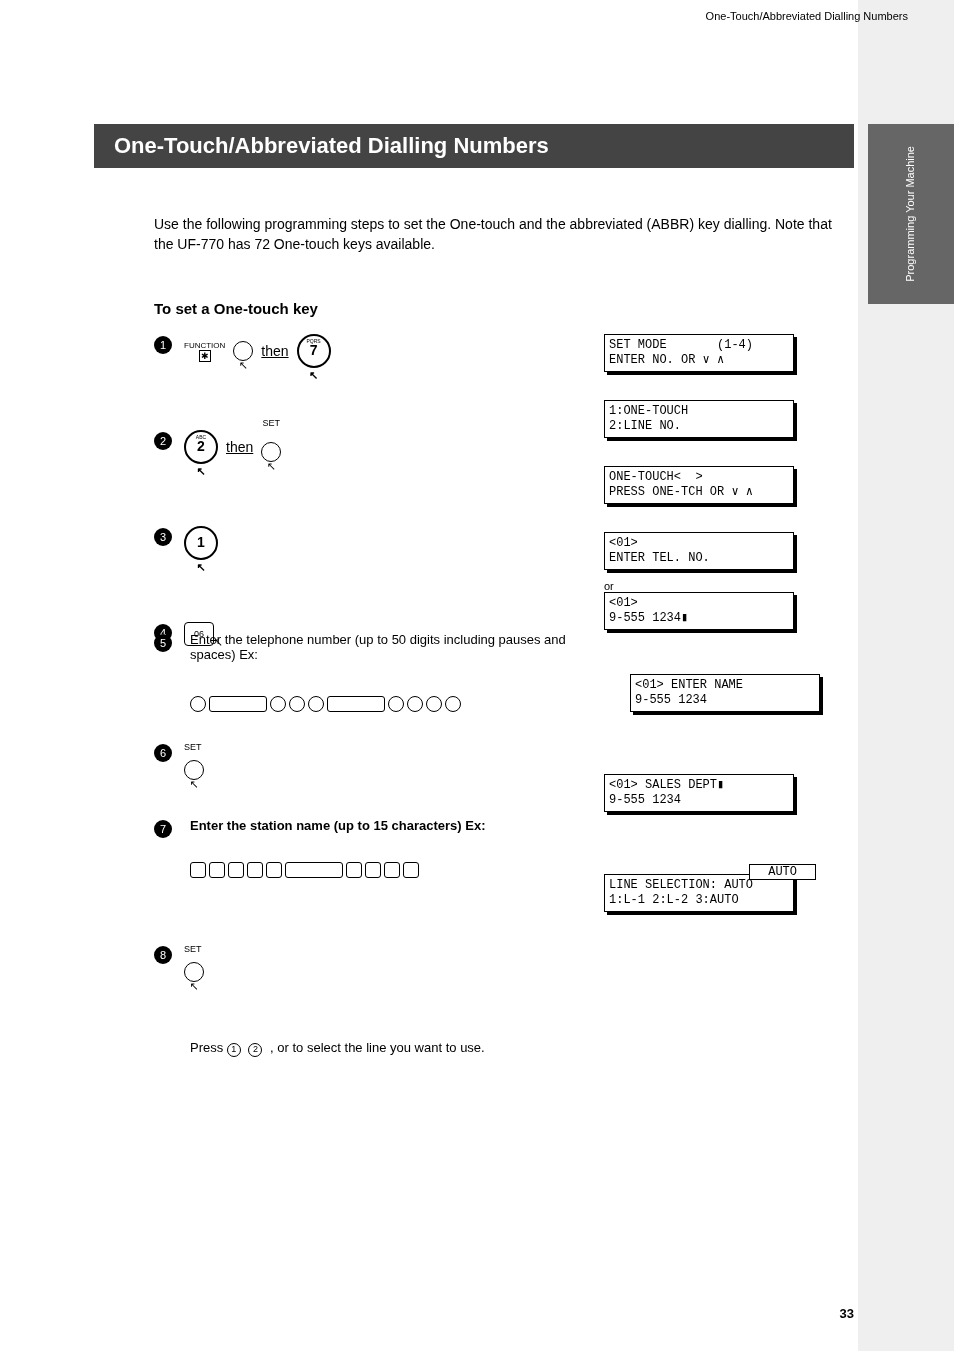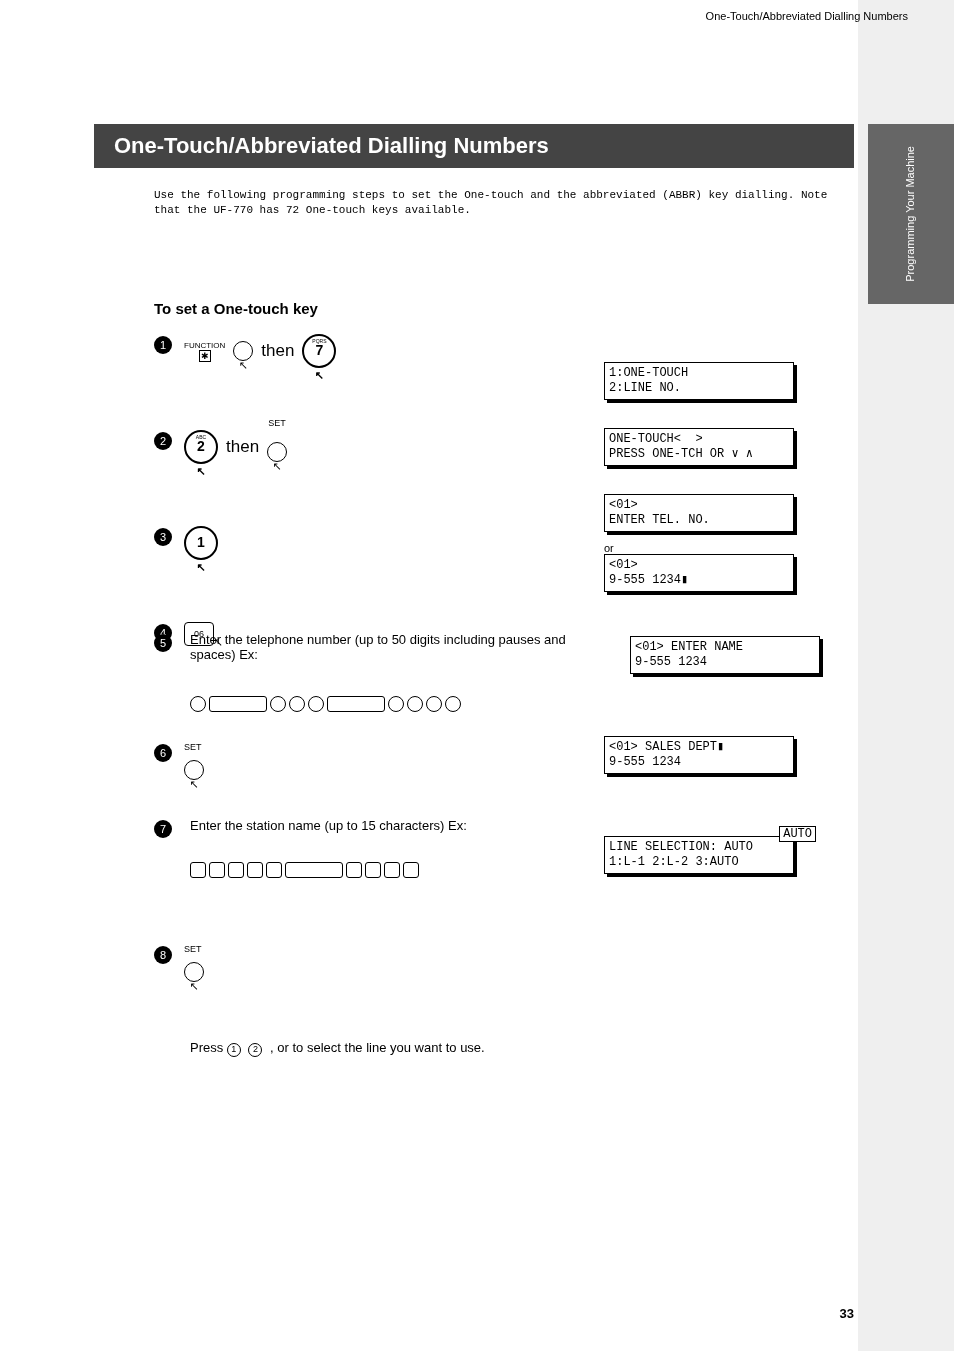--- a/index.html
+++ b/index.html
@@ -39,25 +39,24 @@
   }
   .side-tab-text {
     writing-mode: vertical-rl;
     transform: rotate(180deg);
     font-size: 11px;
     line-height: 1.2;
     text-align:center;
   }
   .intro {
     position:absolute;
-    top: 188px; left: 154px;
+    top: 215px; left: 154px;
     width: 680px;
-    font-size: 11px;
+    font-size: 14px;
     line-height: 1.4;
-    font-family: Liberation Mono, monospace;
   }
   .subhead {
     position:absolute;
     top: 300px; left: 154px;
     font-size: 15px;
     font-weight: bold;
   }
   .page-num-bottom {
     position:absolute;
     bottom: 30px; right: 100px;
@@ -81,21 +80,21 @@
     margin-top:2px;
   }
   .step .icon-col {
     width: 260px;
     padding-left: 12px;
     display:flex;
     align-items:center;
     gap:8px;
     flex-wrap:wrap;
   }
-  .step .icon-col .word { font-size:17px; }
+  .step .icon-col .word { font-size:14px;text-decoration:underline; }
   
   .lcds { position:absolute; top:334px; left:604px; }
   .lcd-wrap { margin-bottom: 28px; }
   .lcd-or { font-size:11px; margin: -18px 0 0 0; }
   .lcd {
     border:1px solid #000;
     box-shadow: 3px 3px 0 #000;
     width: 190px;
     padding:3px 4px;
     font-family: "Courier New", monospace;
@@ -143,21 +142,21 @@
     display:inline-flex;align-items:center;justify-content:center;
     position:relative;
   }
   .set-btn .cursor{position:absolute;bottom:-12px;font-size:11px;}
   .key-c { width:16px;height:16px;border:1px solid #000;border-radius:50%;}
   .key-r { width:16px;height:16px;border:1px solid #000;border-radius:3px;}
   .key-w { width:58px;height:16px;border:1px solid #000;border-radius:3px;}
   .row5 { position:absolute; top:696px; left:190px; display:flex; gap:3px; align-items:center;}
   .row7 { position:absolute; top:862px; left:190px; display:flex; gap:3px; align-items:center;}
   .label5 { position:absolute; top:632px; left:190px; font-size:13px; width:400px;}
-  .label7 { position:absolute; top:818px; left:190px; font-size:13px; width:400px;}
+  .label7 { position:absolute; top:818px; left:190px; font-size:13px; width:400px;font-weight:bold;}
   .step6 { position:absolute; top:742px; left:154px; }
   .step8 { position:absolute; top:944px; left:154px; }
   
   .choices { position:absolute; top:1036px; left:190px; font-size:13px; width:640px; line-height:1.9;}
   .choices .sq { display:inline-flex; width:14px;height:14px;border:1px solid #000;border-radius:50%;align-items:center;justify-content:center;font-size:9px;margin-right:4px;}
   .sidegray { position:absolute; top:0; right:0; width:96px; height:1351px; background:#efefef; z-index:-1;}
 </style>
 </head>
 <body>
 
@@ -299,20 +298,24 @@
 <div class="choices">
   <div style="position:relative;">
     <span>Press </span>
     <span class="sq">1</span>
     <span class="sq">2</span>
     <span> ,    or    to select the line you want to use.</span>
   </div>
 </div>
 
 <div class="lcds">
+  <div class="lcd-wrap">
+      <div class="lcd">SET MODE       (1-4)
+ENTER NO. OR ∨ ∧</div>
+    </div>
   <div class="lcd-wrap" style="margin-top:28px;">
       <div class="lcd">1:ONE-TOUCH
 2:LINE NO.</div>
     </div>
   <div class="lcd-wrap" style="margin-top:28px;">
       <div class="lcd">ONE-TOUCH&lt;  &gt;
 PRESS ONE-TCH OR ∨ ∧</div>
     </div>
   <div class="lcd-wrap" style="margin-top:28px;">
       <div class="lcd">&lt;01&gt;
@@ -327,17 +330,17 @@
       <div class="lcd">&lt;01&gt; ENTER NAME
 9-555 1234</div>
     </div>
   <div class="lcd-wrap" style="margin-top:62px;">
       <div class="lcd">&lt;01&gt; SALES DEPT▮
 9-555 1234</div>
     </div>
   <div class="lcd-wrap" style="margin-top:62px;position:relative;">
     <div class="lcd">LINE SELECTION: AUTO
 1:L-1 2:L-2 3:AUTO</div>
-    <div style="position:absolute;top:-10px;right:4px;border:1px solid #000;padding:0 3px;font-family:'Courier New',monospace;font-size:12px;background:#fff;">AUTO</div>
+    <div style="position:absolute;top:-10px;right:4px;border:1px solid #000;padding:0 18px;font-family:'Courier New',monospace;font-size:12px;background:#fff;">AUTO</div>
   </div>
 </div>
 
 <div class="page-num-bottom">33</div>
 
 </body></html>

